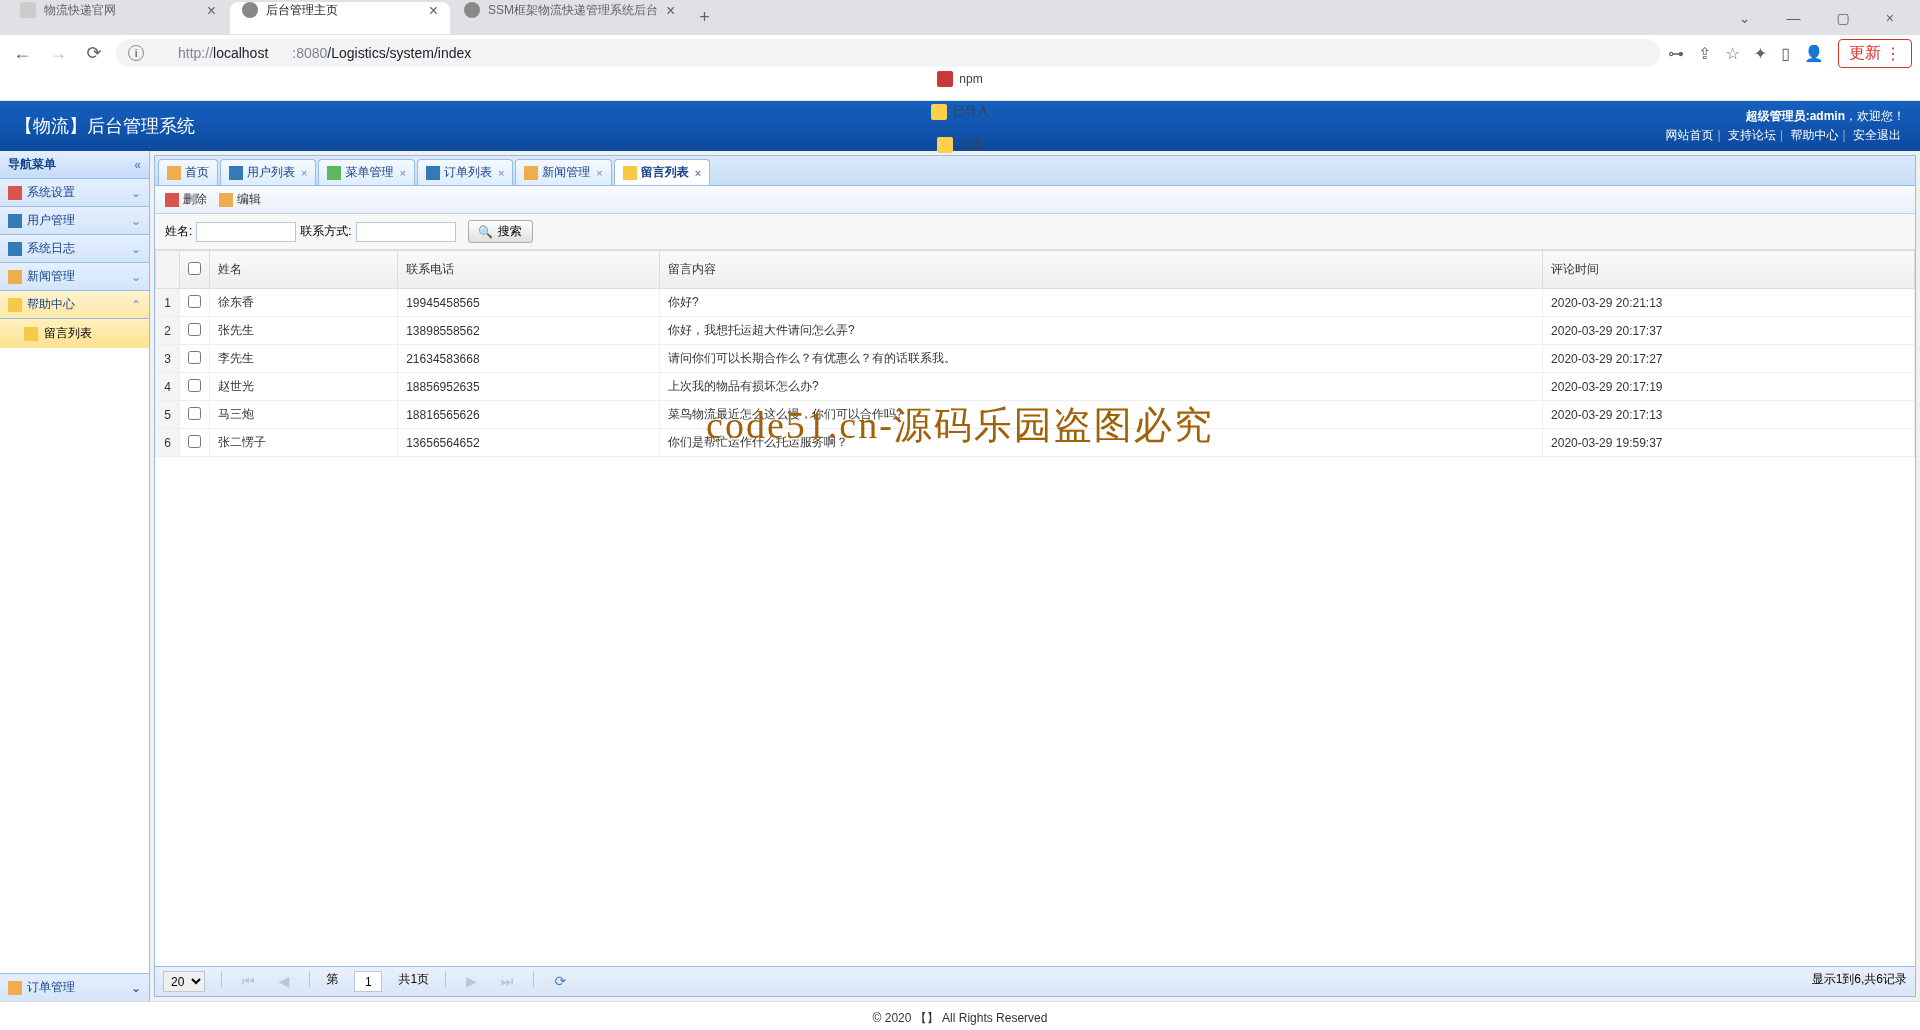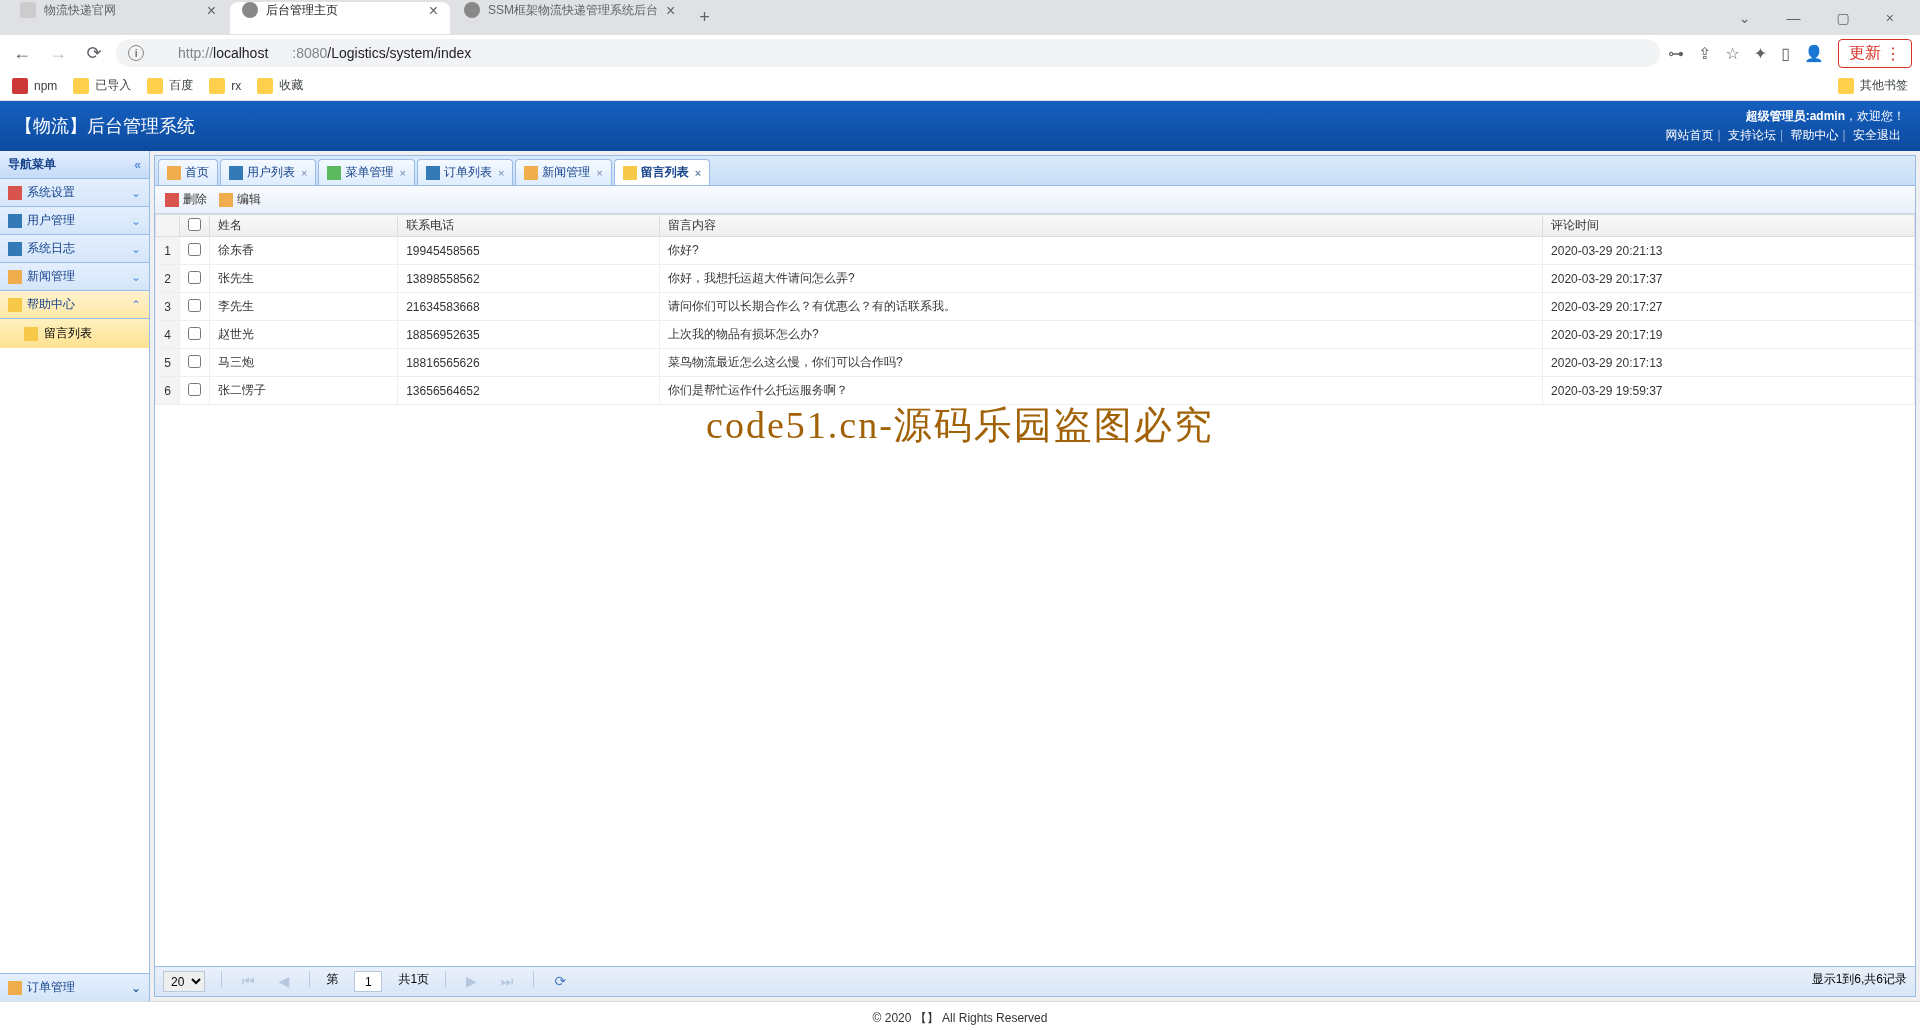--- a/index.html
+++ b/index.html
@@ -21,21 +21,21 @@
 .address-bar { display: flex; align-items: center; height: 36px; background: #fff; padding: 0 8px; gap: 8px; }
 .nav-btn { width: 28px; height: 28px; display: flex; align-items: center; justify-content: center; color: #5f6368; font-size: 18px; cursor: pointer; border-radius: 50%; }
 .nav-btn.disabled { color: #bdc1c6; }
 .url-bar { flex: 1; display: flex; align-items: center; height: 28px; background: #f1f3f4; border-radius: 14px; padding: 0 12px; font-size: 14px; color: #202124; }
 .url-info { width: 16px; height: 16px; border: 1px solid #888; border-radius: 50%; margin-right: 10px; display: flex; align-items: center; justify-content: center; font-size: 10px; }
 .url-text .dim { color: #80868b; margin-left: 24px; }
 .addr-right { display: flex; gap: 14px; align-items: center; color: #5f6368; }
 .addr-right span { cursor: pointer; font-size: 16px; }
 .update-btn { border: 1px solid #d93025; color: #d93025; padding: 3px 10px; border-radius: 4px; font-size: 13px; cursor: pointer; display: flex; align-items: center; gap: 4px; }
 
-.bookmark-bar { display: flex; align-items: center; height: 30px; background: #fff; padding: 0 12px; gap: 16px; border-bottom: 1px solid #e0e0e0; }
+.bookmark-bar { display: flex; align-items: center; height: 30px; background: #fff; padding: 0 12px; gap: 16px; border-bottom: 1px solid #e0e0e0; flex-direction: column; }
 .bookmark { display: flex; align-items: center; gap: 6px; font-size: 12px; color: #3c4043; cursor: pointer; }
 .bm-icon { width: 16px; height: 16px; background: #ffd04c; border-radius: 2px; }
 .bm-icon.npm { background: #cb3837; }
 .other-bookmarks { margin-left: auto; }
 
 
 .app-header { background: linear-gradient(to bottom, #1560c0, #0d4a9e); color: #fff; height: 50px; display: flex; align-items: center; padding: 0 15px; }
 .app-title { font-size: 18px; font-weight: normal; }
 .header-right { margin-left: auto; text-align: right; font-size: 12px; }
 .header-links { margin-top: 2px; }
@@ -73,21 +73,21 @@
 .tbtn-icon { width: 14px; height: 14px; }
 
 .search-row { display: flex; align-items: center; gap: 4px; padding: 6px 10px; background: #f7f7f7; border-bottom: 1px solid #ddd; }
 .search-row label { font-size: 12px; }
 .search-row input { border: 1px solid #b5c8de; padding: 2px 4px; width: 100px; height: 20px; }
 .search-btn { display: flex; align-items: center; gap: 4px; padding: 2px 10px; background: linear-gradient(to bottom, #fefefe, #e0e0e0); border: 1px solid #aaa; border-radius: 3px; cursor: pointer; margin-left: 8px; }
 
 
 .grid { flex: 1; overflow: auto; }
 table { width: 100%; border-collapse: collapse; font-size: 12px; }
-th { background: linear-gradient(to bottom, #f9f9f9, #eeeeee); border: 1px solid #ddd; padding: 2px 8px; text-align: left; font-weight: normal; color: #333; }
+th { background: linear-gradient(to bottom, #f9f9f9, #eeeeee); border: 1px solid #ddd; padding: 10px 8px; text-align: left; font-weight: normal; color: #333; }
 td { border: 1px solid #eee; padding: 5px 8px; color: #333; }
 .rownum { width: 24px; text-align: center; background: #f4f4f4; }
 .chk-cell { width: 30px; text-align: center; }
 
 
 .pagination { display: flex; gap: 16px; padding: 4px 8px; background: linear-gradient(to bottom, #e9f0fa, #d8e6f7); border-top: 1px solid #99bbe8; font-size: 12px; }
 .pagination select, .pagination input { border: 1px solid #b5c8de; padding: 1px 3px; font-size: 12px; }
 .pagination input { width: 28px; text-align: center; }
 .pg-btn { color: #4a7dc4; cursor: pointer; padding: 2px 4px; font-size: 14px; }
 .pg-btn.disabled { color: #b5c8de; }
@@ -276,20 +276,30 @@
       <div class="tbtn">
           <span class="tbtn-icon ic-red"></span>
           <span>删除</span>
         </div>
       <div class="tbtn">
           <span class="tbtn-icon ic-orange"></span>
           <span>编辑</span>
         </div>
     </div>
 
+    <div class="search-row">
+      <label>姓名:</label>
+      <input type="text" style="">
+      <label>联系方式:</label>
+      <input type="text" style="">
+      <div class="search-btn">
+          <span>🔍</span>
+          <span>搜索</span>
+        </div>
+    </div>
 
     <div class="grid">
       <table>
         <thead>
           <tr>
             <th class="rownum"></th>
             <th class="chk-cell"><input type="checkbox" style=""></th>
             <th>姓名</th>
             <th>联系电话</th>
             <th>留言内容</th>

